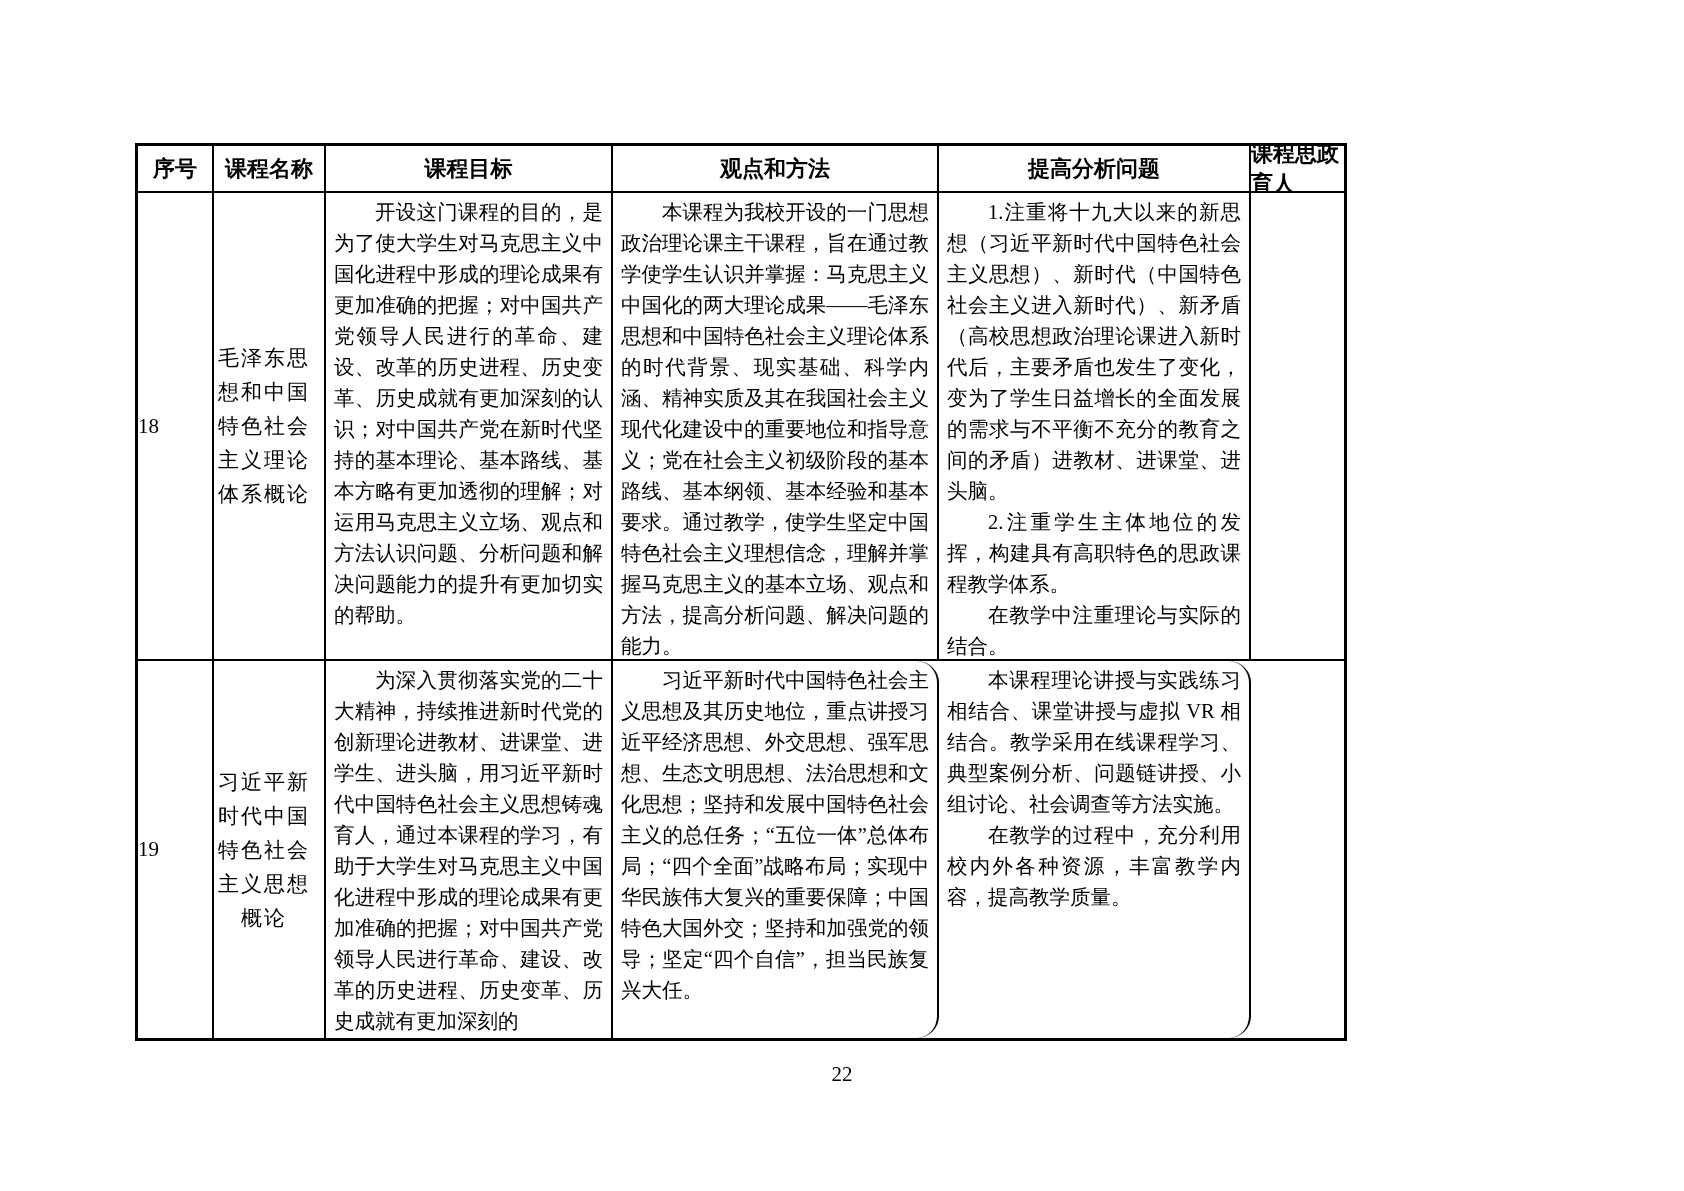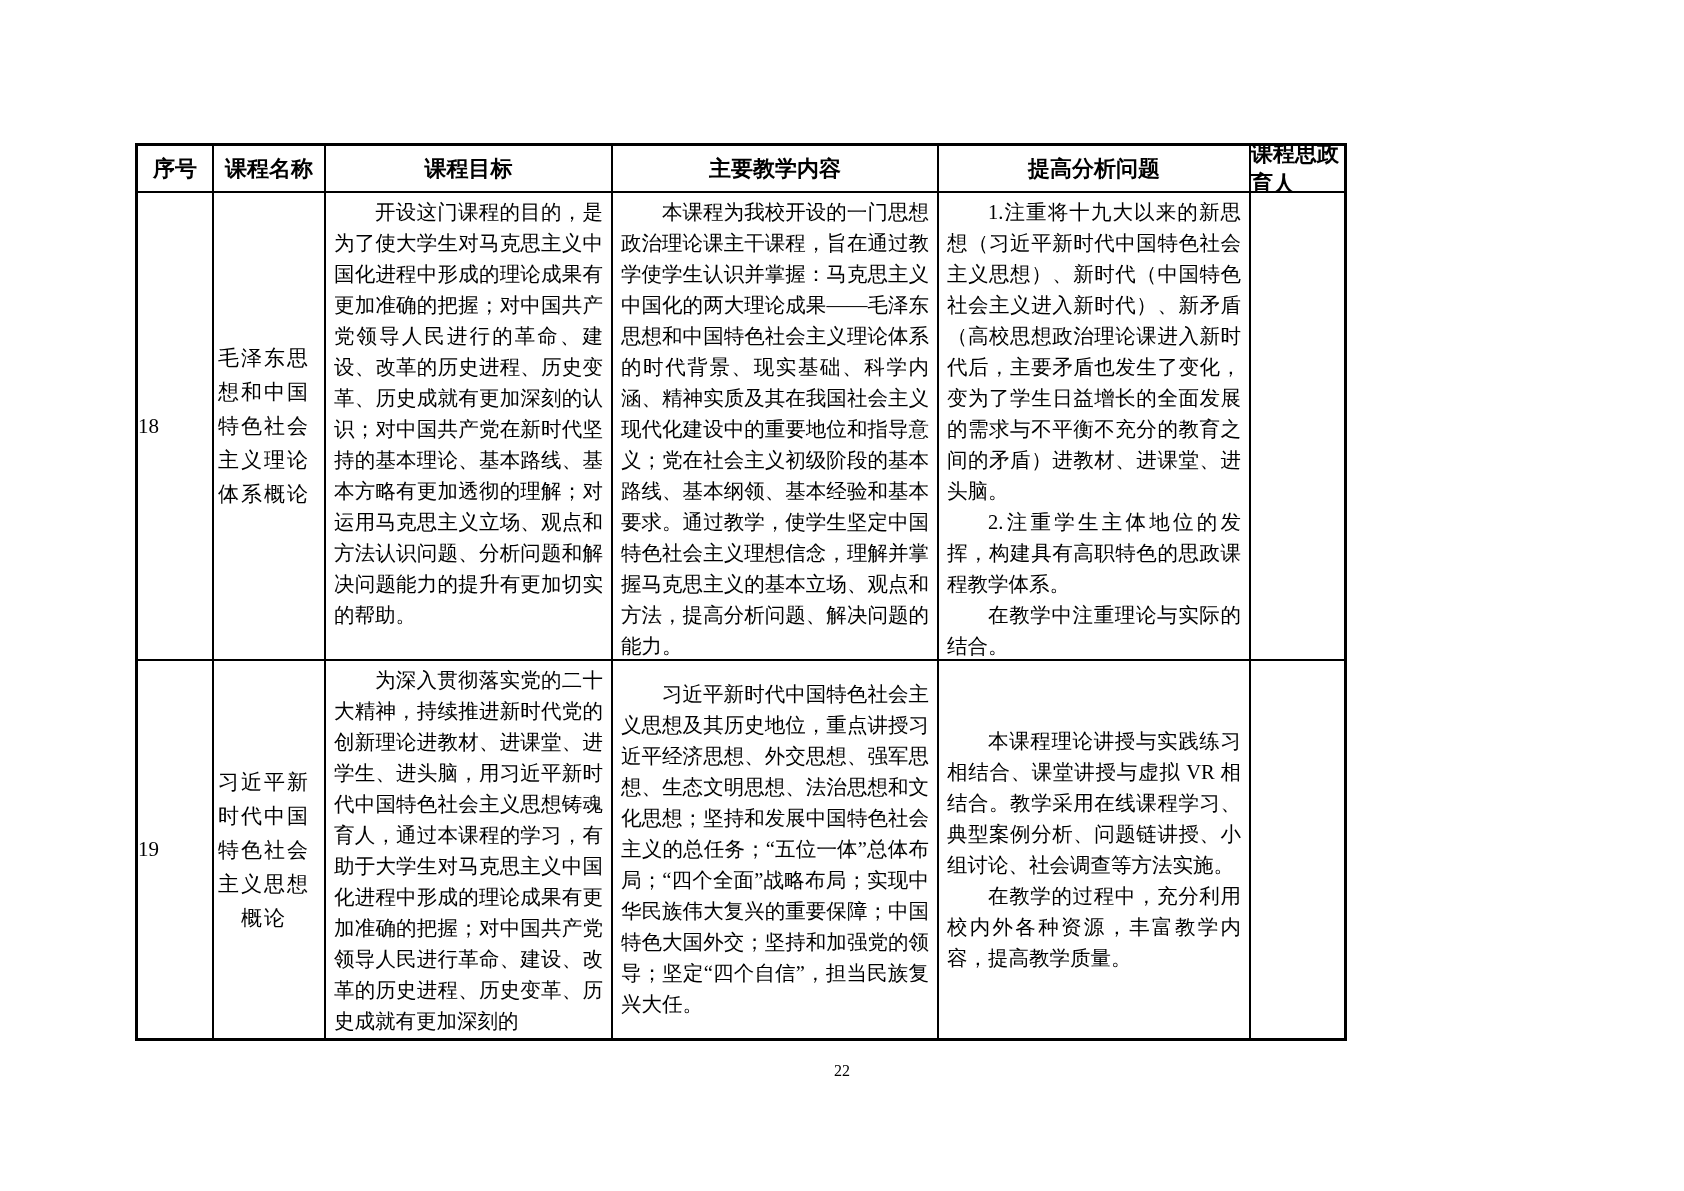--- a/index.html
+++ b/index.html
@@ -30,37 +30,37 @@
   }
   .name-inner {
     width:100px; text-align:center; letter-spacing:2px; line-height:34px;
     font-size:21px;
   }
   .body-cell {
     font-size:20.5px; line-height:31px; text-align:justify;
     padding:4px 8px;
   }
   .body-cell p { margin:0; text-indent:2em; }
-  .v-center { display:flex; flex-direction:column; justify-content:center; }
+  .v-center { display:flex; flex-direction:column; justify-content:flex-start;border-radius:22px; }
   .page-number {
     position:absolute; top:1062px; left:0; width:100%;
-    text-align:center; font-size:16px;
+    text-align:center; font-size:21px;
   }
 </style>
 </head>
 <body>
 
 <div>
 
   <div class="course-table">
 
     <div class="cell hcell">序号</div>
     <div class="cell hcell">课程名称</div>
     <div class="cell hcell">课程目标</div>
-    <div class="cell hcell">主要教学内容</div>
+    <div class="cell hcell">观点和方法</div>
     <div class="cell hcell">提高分析问题</div>
     <div class="cell hcell last-col">课程思政育人</div>
 
     <div class="cell center-cell">18</div>
     <div class="cell center-cell">
       <div class="name-inner">毛泽东思想和中国特色社会主义理论体系概论</div>
     </div>
     <div class="cell body-cell">
       <p>开设这门课程的目的，是为了使大学生对马克思主义中国化进程中形成的理论成果有更加准确的把握；对中国共产党领导人民进行的革命、建设、改革的历史进程、历史变革、历史成就有更加深刻的认识；对中国共产党在新时代坚持的基本理论、基本路线、基本方略有更加透彻的理解；对运用马克思主义立场、观点和方法认识问题、分析问题和解决问题能力的提升有更加切实的帮助。</p>
     </div>

